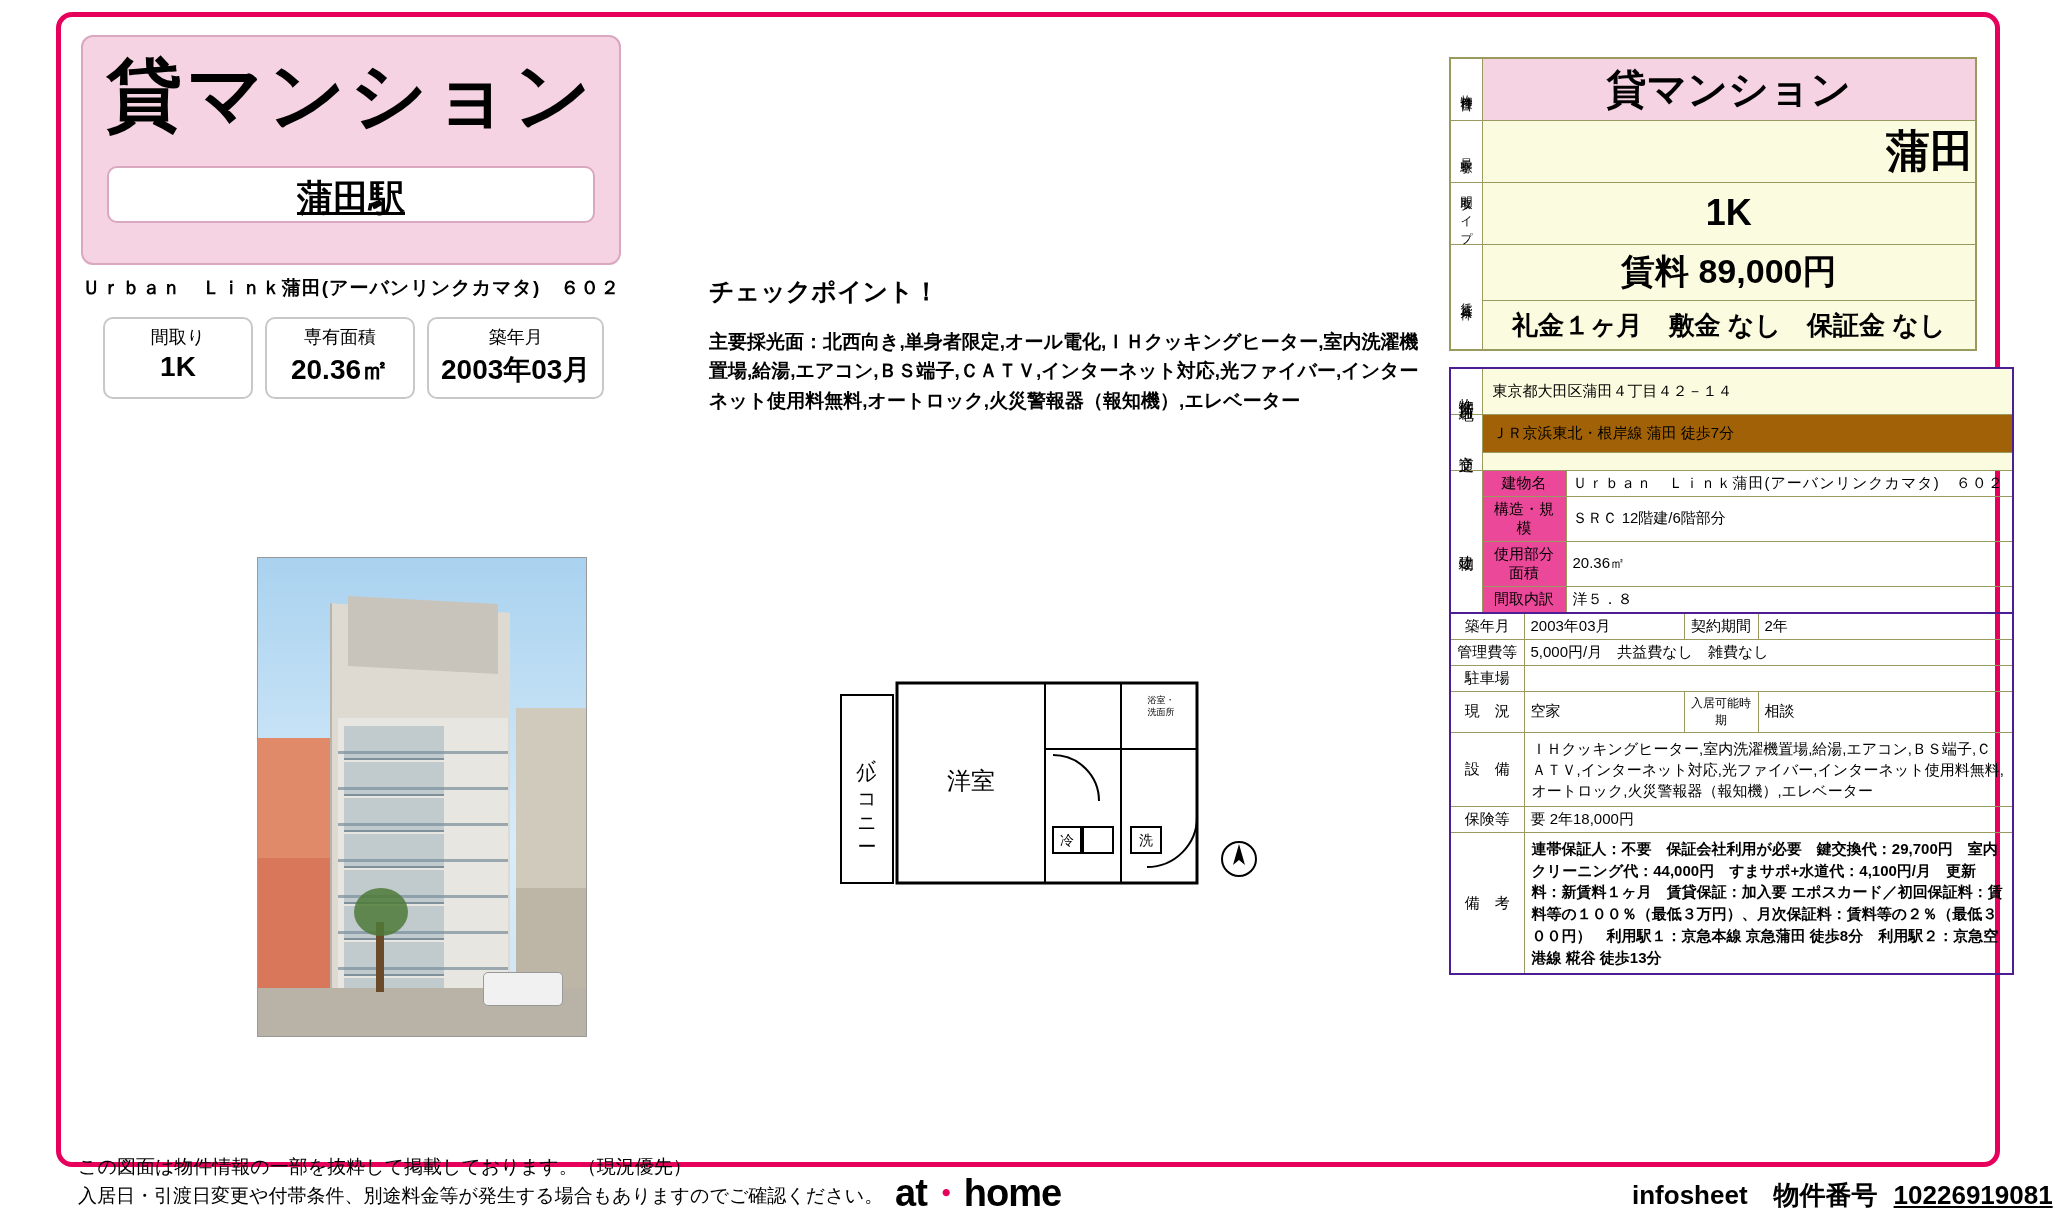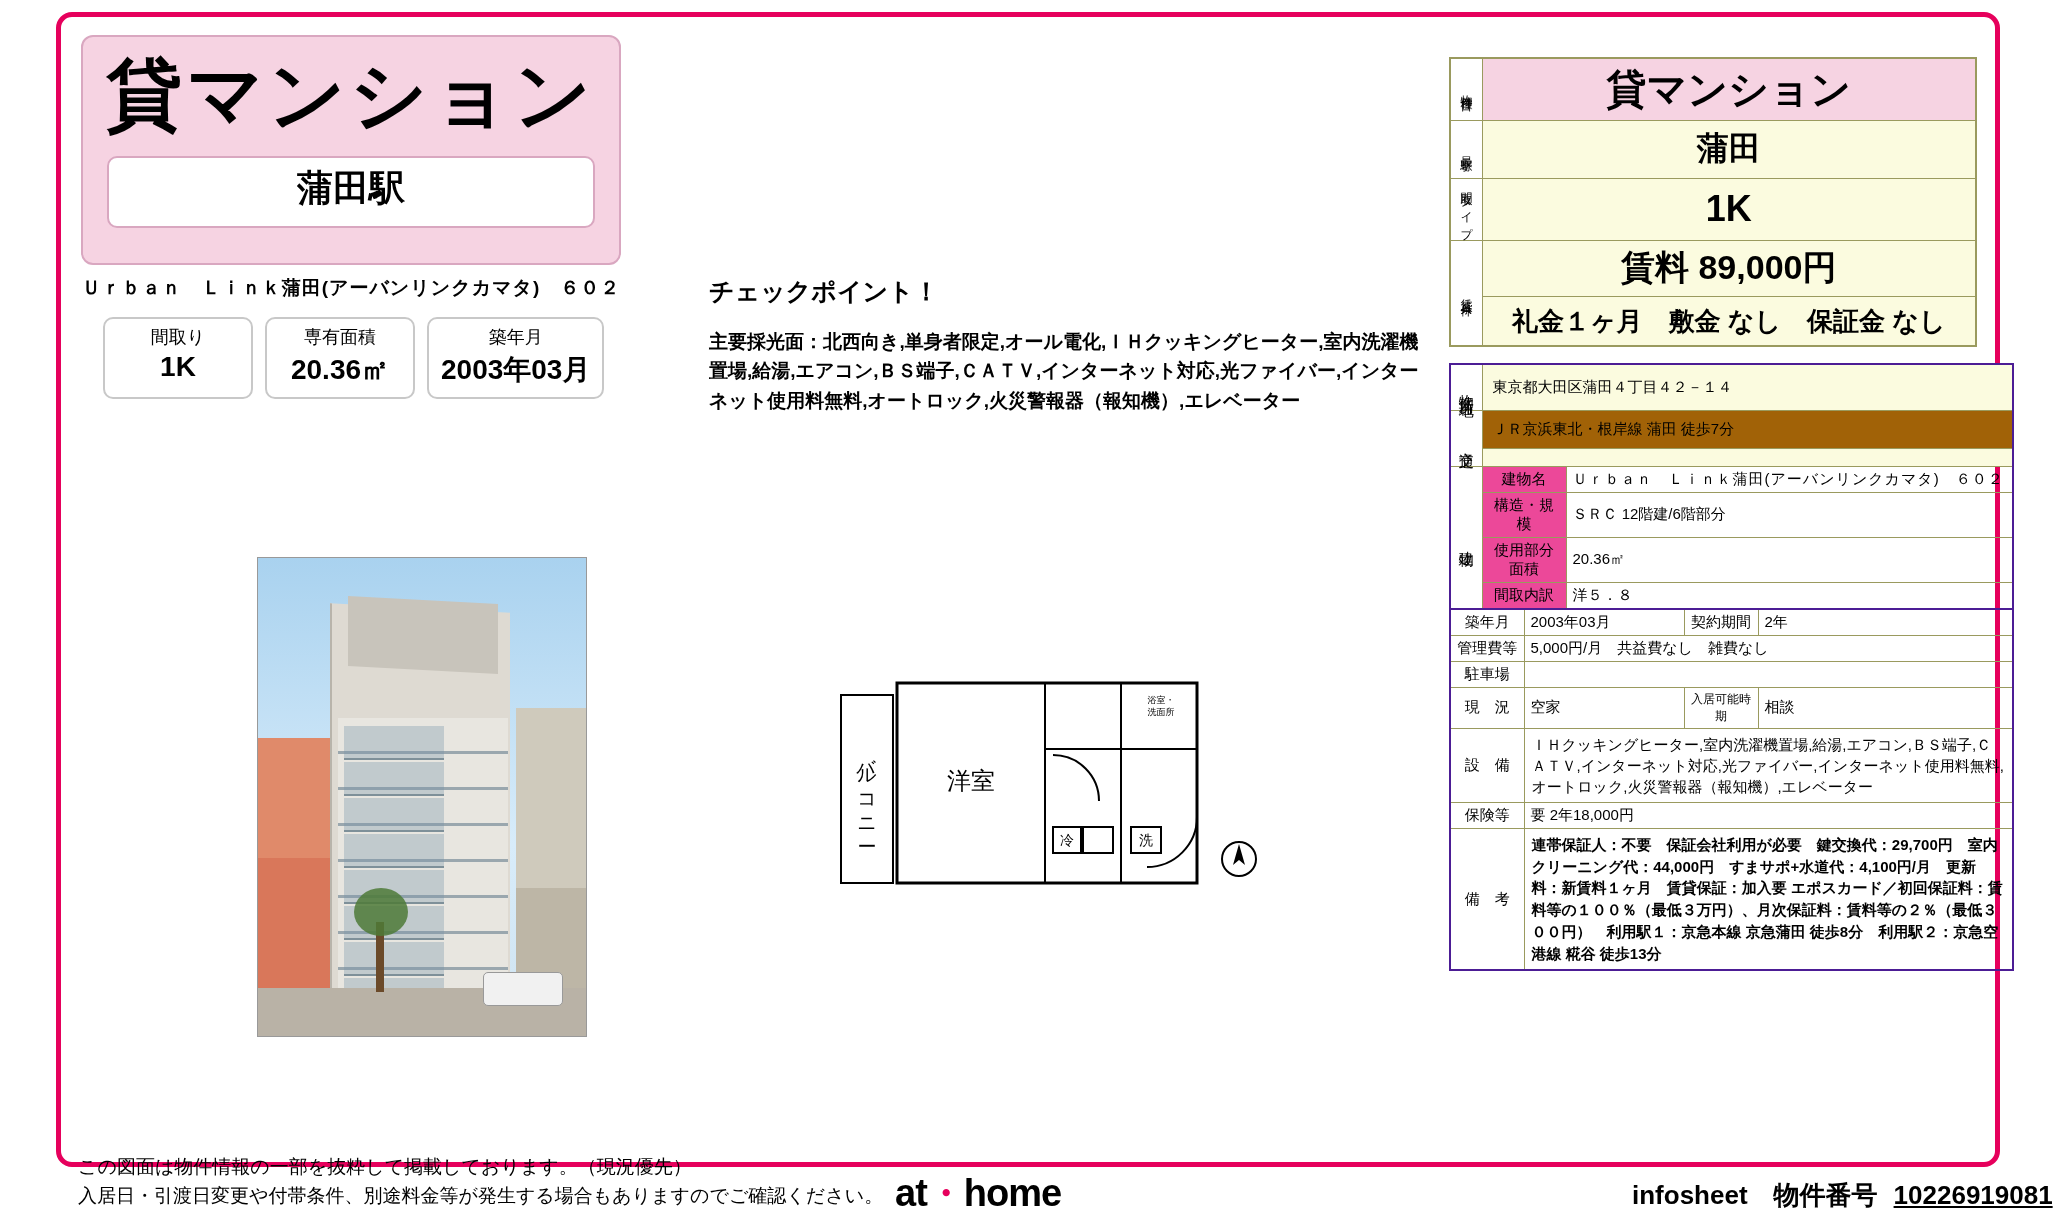--- a/index.html
+++ b/index.html
@@ -31,27 +31,28 @@
     border-radius: 12px;
     padding: 10px 0 0 0;
     text-align: center;
   }
   .title-main {
     font-size: 76px; font-weight: bold; letter-spacing: 4px;
     line-height: 1.25;
     font-family: "DejaVu Sans", sans-serif;
   }
   .station-box {
-    margin: 14px auto 0 auto;
-    width: 488px; height: 72px;
+    margin: 24px auto 0 auto;
+    width: 488px; height: 57px;
     background: #ffffff;
     border: 2px solid #d9a7c0;
     border-radius: 10px;
     font-size: 36px; font-weight: bold;
     line-height: 60px;
+    text-decoration: underline;
   }
   .bldg-name {
     width: 540px; text-align: center;
     font-size: 19px; font-weight: bold;
     margin-top: 10px; letter-spacing: 1px;
   }
   .spec-row {
     display: flex; gap: 12px; margin-top: 16px; padding-left: 22px;
   }
   .spec-cell {
@@ -118,21 +119,21 @@
   table { border-collapse: collapse; }
   .hdr-tbl { width: 528px; border: 2px solid #9a9a5e; }
   .hdr-tbl td { border: 1px solid #9a9a5e; }
   .vlabel {
     width: 32px; background: #fff; font-size: 12px; text-align: center;
     line-height: 1.05; padding: 4px 2px;
     font-family: "Liberation Sans", sans-serif;
   }
   .vlabel span { writing-mode: vertical-rl; display: inline-block; letter-spacing: 2px; }
   .hdr-type { background: #f6d3e2; text-align: center; font-size: 40px; font-weight: bold; height: 62px; }
-  .hdr-stn { background: #fbfbdf; text-align: center; font-size: 32px; font-weight: bold; height: 58px; }
+  .hdr-stn { background: #fbfbdf; text-align: right; font-size: 44px; font-weight: bold; height: 58px; }
   .hdr-madori { background: #fbfbdf; text-align: center; font-size: 36px; font-weight: bold; height: 54px; }
   .hdr-rent { background: #fbfbdf; text-align: center; font-size: 34px; font-weight: bold; height: 56px; }
   .hdr-cond { background: #fbfbdf; text-align: center; font-size: 26px; font-weight: bold; height: 50px; }
 
   .detail-tbl { width: 565px; margin-top: 16px; border: 2px solid #4c1d95; }
   .detail-tbl td { border: 1px solid #9a9a5e; padding: 3px 6px; font-size: 15px; vertical-align: middle; }
   .d-addr { background: #fbfbdf; font-size: 21px; height: 46px; padding-left: 10px !important; }
   .d-access { background: #a16207; font-size: 19px; height: 38px; padding-left: 10px !important; }
   .d-blank { background: #fbfbdf; height: 18px; }
   .sub-label { width: 84px; text-align: center; font-size: 13px; background: #ec4899; }

